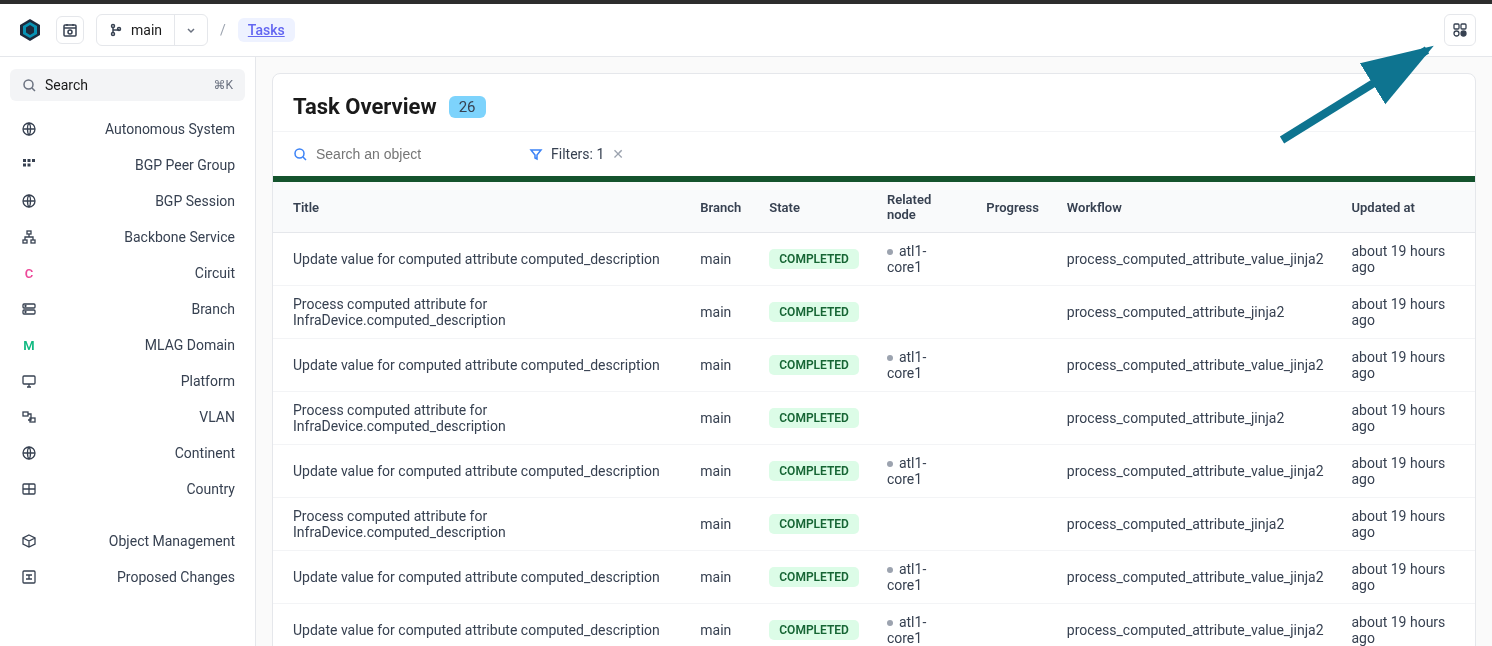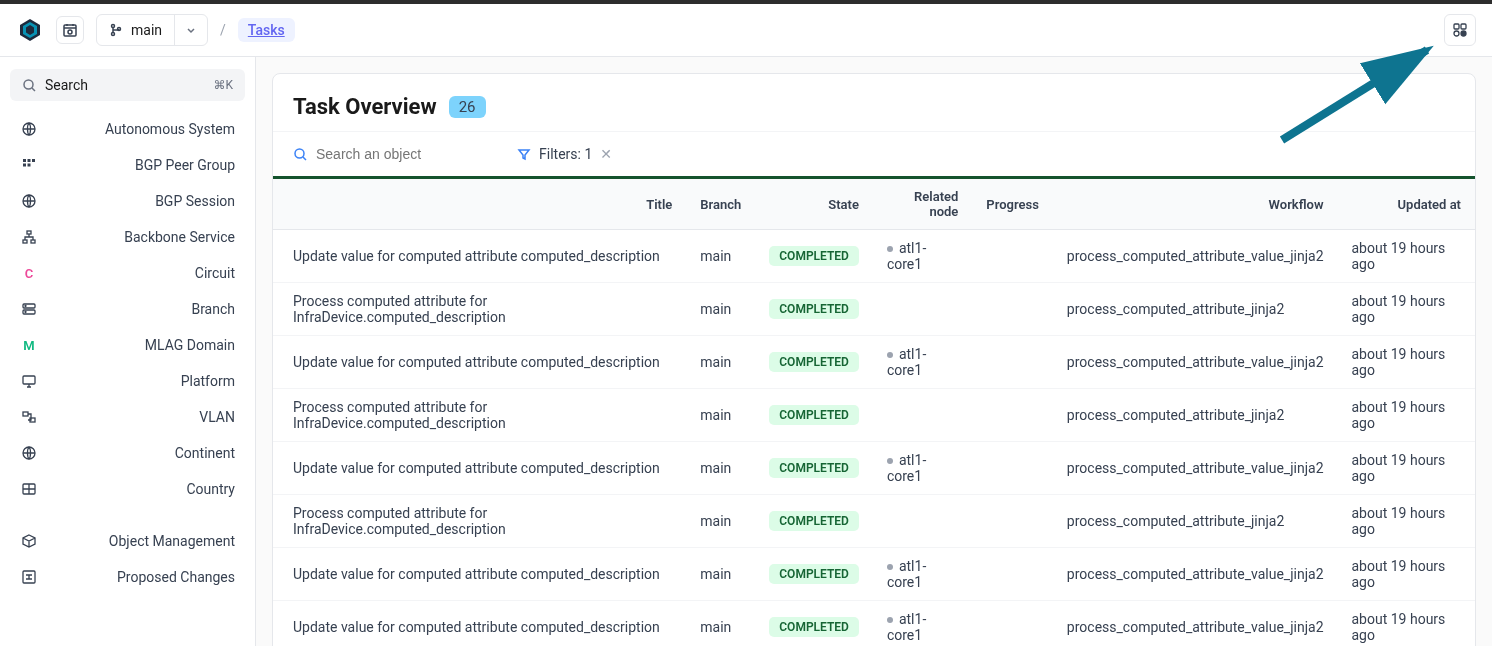--- a/index.html
+++ b/index.html
@@ -28,28 +28,28 @@
   .nav-letter { width: 18px; height: 18px; display: flex; align-items: center; justify-content: center; font-weight: 600; font-size: 13px; }
   .nav-divider { height: 16px; }
   
   .main { flex: 1; padding: 16px; overflow-y: auto; background: #fafafa; }
   .card { background: #fff; border: 1px solid #e5e7eb; border-radius: 8px; }
   .card-header { padding: 20px 20px 12px; }
   .title-row { display: flex; align-items: center; gap: 12px; }
   .page-title { font-size: 22px; font-weight: 700; }
   .count-badge { background: #7dd3fc; color: #374151; padding: 2px 10px; border-radius: 6px; font-weight: 400; font-size: 15px; }
   
-  .filter-row { display: flex; align-items: center; gap: 24px; padding: 14px 20px; border-top: 1px solid #f3f4f6; }
+  .filter-row { display: flex; align-items: center; gap: 36px; padding: 14px 20px; border-top: 1px solid #f3f4f6; }
   .search-input-wrap { display: flex; align-items: center; gap: 8px; flex: 0 0 200px; }
   .search-input { border: none; outline: none; font-size: 14px; width: 160px; }
   .filter-chip { display: flex; align-items: center; gap: 8px; color: #374151; }
   .filter-close { cursor: pointer; color: #9ca3af; }
   
   table { width: 100%; border-collapse: collapse; }
-  thead th { text-align: right; font-weight: 600; font-size: 13px; color: #374151; padding: 10px 14px; background: #f9fafb; border-top: 3px solid #14532d; border-bottom: 1px solid #e5e7eb; }
+  thead th { text-align: left; font-weight: 600; font-size: 13px; color: #374151; padding: 10px 14px; background: #f9fafb; border-top: 6px solid #14532d; border-bottom: 1px solid #e5e7eb; }
   thead th:first-child { padding-left: 20px; }
   tbody td { padding: 10px 14px; border-bottom: 1px solid #f3f4f6; font-size: 14px; color: #374151; vertical-align: middle; }
   tbody td:first-child { padding-left: 20px; }
   .state-badge { display: inline-block; background: #dcfce7; color: #166534; padding: 3px 10px; border-radius: 5px; font-weight: 600; font-size: 12px; }
   .node-dot { display: inline-block; width: 6px; height: 6px; background: #9ca3af; border-radius: 50%; margin-right: 6px; vertical-align: middle; }
   
   .arrow-overlay { position: fixed; top: 40px; right: 40px; pointer-events: none; z-index: 1000; }
 </style>
 </head>
 <body>

